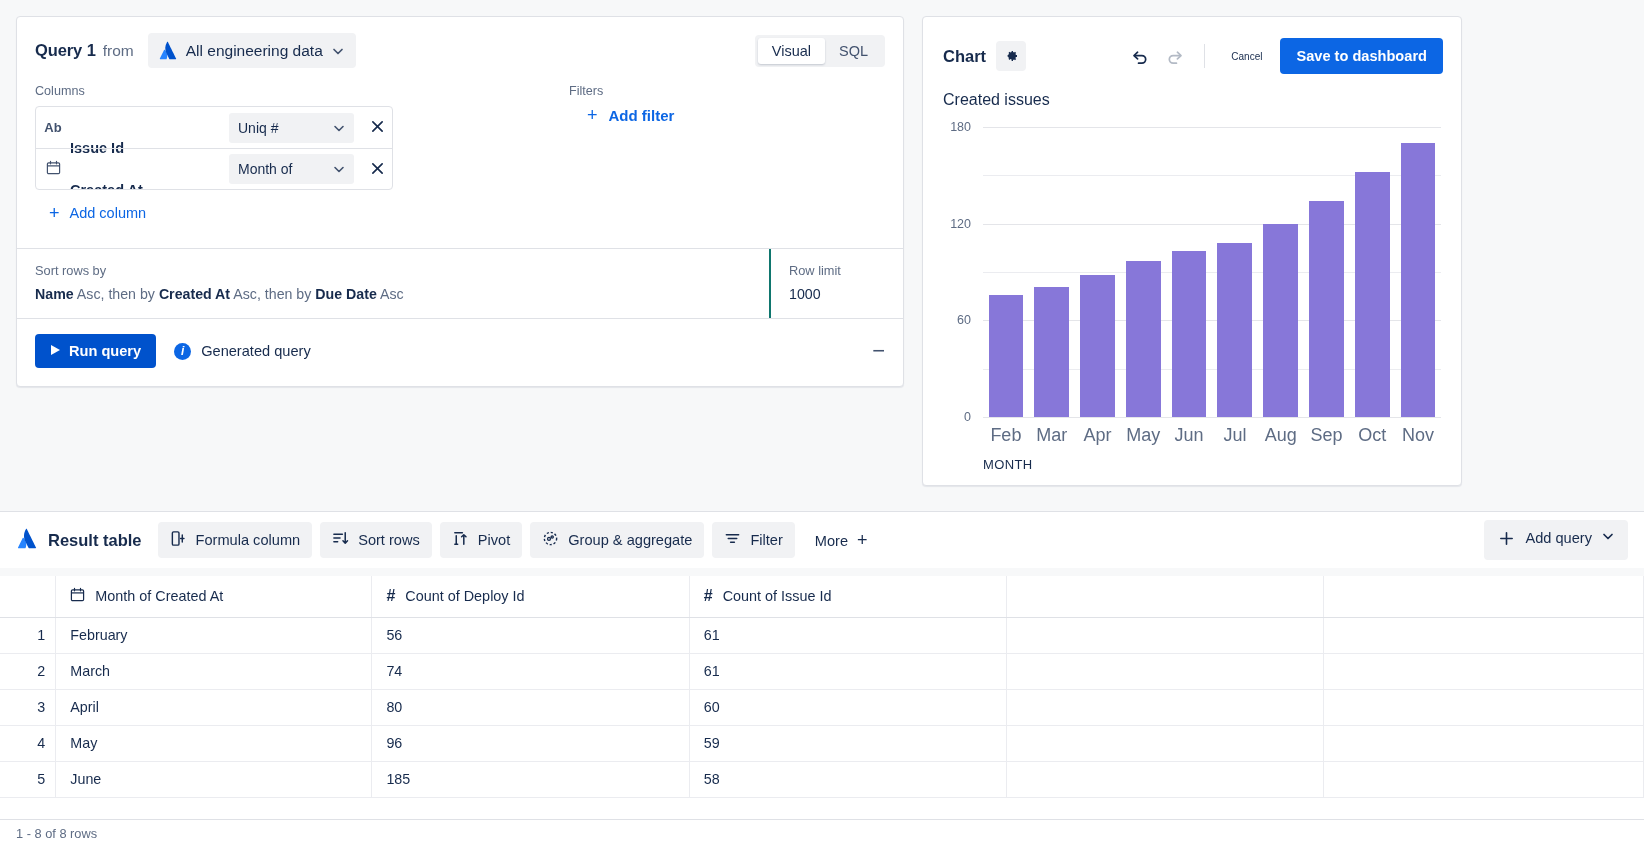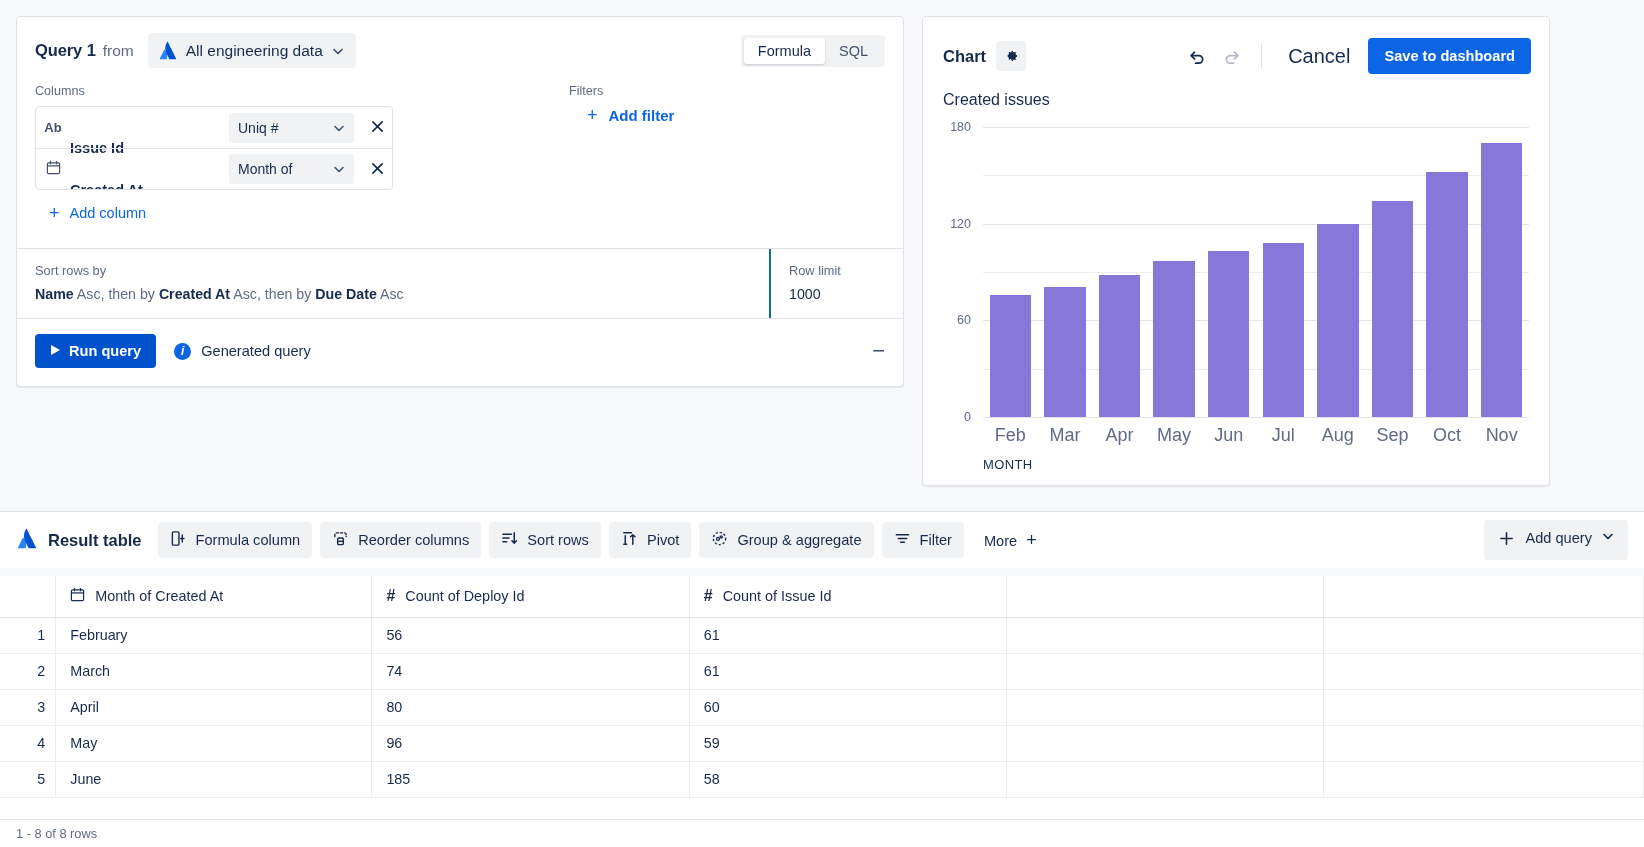--- a/index.html
+++ b/index.html
@@ -87,33 +87,33 @@
     border:none; border-radius:4px; padding: 9px 15px; cursor:pointer;
     font-family: inherit;
   }
   .gen-query { display:flex; align-items:center; gap:10px; margin-left: 18px; font-size: 14.6px; color: #172b4d;}
   .info-i { width:17px; height:17px; border-radius:50%; background:#0c66e4; color:#fff;
             font-size:12px; font-weight:700; display:flex; align-items:center; justify-content:center; font-style: italic;}
   .minus { margin-left: auto; color:#42526e; font-size: 22px; cursor:pointer; line-height: 1; }
 
   
   .chart-panel {
-    width: 628px; height: 470px;
+    width: 540px; height: 470px;
     background:#fff; border:1px solid #dfe1e6; border-radius:4px;
     box-shadow: 0 1px 1px rgba(9,30,66,.08);
     display: flex; flex-direction: column;
   }
   .chart-header { display:flex; align-items:center; padding: 16px 18px 0 20px; height: 62px;}
   .chart-title { font-size: 16.5px; font-weight: 700; }
   .gear-btn { width: 30px; height: 30px; border-radius:4px; background:#f1f2f4; margin-left: 10px;
               display:flex; align-items:center; justify-content:center; cursor:pointer; }
   .icon-btn { width: 30px; height: 30px; display:flex; align-items:center; justify-content:center; cursor:pointer;}
   .hdr-right { margin-left:auto; display:flex; align-items:center; gap: 6px; }
   .vdiv { width:1px; height:24px; background:#dfe1e6; margin: 0 8px; }
-  .cancel-btn { font-size:20px; color:#172b4d; padding: 8px 12px; cursor:pointer; background:none; border:none; font-family:inherit;}
+  .cancel-btn { font-size:10px; color:#172b4d; padding: 8px 12px; cursor:pointer; background:none; border:none; font-family:inherit;}
   .save-btn { background:#0c66e4; color:#fff; border:none; border-radius:4px;
               font-size:14.6px; font-weight:600; padding: 10px 16px; cursor:pointer; font-family:inherit;}
 
   .chart-sub { font-size: 16px; color:#172b4d; padding: 12px 20px 0 20px; }
 
   .plot-wrap { position: relative; margin: 18px 20px 0 20px; flex: 1; }
   .plot { position:relative; height: 300px; }
   .ylabels { position:absolute; left:0; top:0; width: 34px; height: 290px; }
   .ylab { position:absolute; right:6px; font-size:12.5px; color:#5e6c84; transform: translateY(-50%); }
   .grid { position:absolute; left:40px; right:0; top:0; height:290px; }
@@ -190,21 +190,21 @@
           </span>
           <span class="source-name">All engineering data</span>
           <span>
             <svg class="chev" viewBox="0 0 12 12">
                 <path d="M2 4.5l4 4 4-4" stroke="#42526e" stroke-width="1.7" fill="none" stroke-linecap="round" stroke-linejoin="round"></path>
               </svg>
           </span>
         </div>
 
         <div class="seg-wrap">
-          <div class="seg active">Formula</div>
+          <div class="seg active">Visual</div>
           <div class="seg">SQL</div>
         </div>
       </div>
 
       <div class="query-body">
         <div class="col-section">
           <div class="sec-label">Columns</div>
           <div class="col-box">
 
             <div class="col-row">
@@ -416,30 +416,20 @@
     <button class="tool-btn">
       <span>
         <svg width="17" height="17" viewBox="0 0 18 18">
             <rect x="2.5" y="2" width="7" height="14" rx="1.3" fill="none" stroke="#172b4d" stroke-width="1.5"></rect>
             <path d="M13 5.2v7.6M11.2 9h3.6" stroke="#172b4d" stroke-width="1.5" stroke-linecap="round"></path>
           </svg>
       </span>
       <span>Formula column</span>
     </button>
 
-    <button class="tool-btn">
-      <span>
-        <svg width="17" height="17" viewBox="0 0 18 18">
-            <path d="M3 7V5a2 2 0 012-2h8a2 2 0 012 2v2" stroke="#172b4d" stroke-width="1.5" fill="none" stroke-linecap="round" stroke-dasharray="2.4 2"></path>
-            <rect x="6" y="8.5" width="6" height="7" rx="1.2" fill="none" stroke="#172b4d" stroke-width="1.5"></rect>
-            <path d="M6 12h6" stroke="#172b4d" stroke-width="1.5"></path>
-          </svg>
-      </span>
-      <span>Reorder columns</span>
-    </button>
 
     <button class="tool-btn">
       <span>
         <svg width="17" height="17" viewBox="0 0 18 18">
             <path d="M2 4.5h9M2 8.5h6.5M2 12.5h4" stroke="#172b4d" stroke-width="1.6" stroke-linecap="round"></path>
             <path d="M14 3v11M11.6 11.4L14 14l2.4-2.6" stroke="#172b4d" stroke-width="1.6" fill="none" stroke-linecap="round" stroke-linejoin="round"></path>
           </svg>
       </span>
       <span>Sort rows</span>
     </button>

